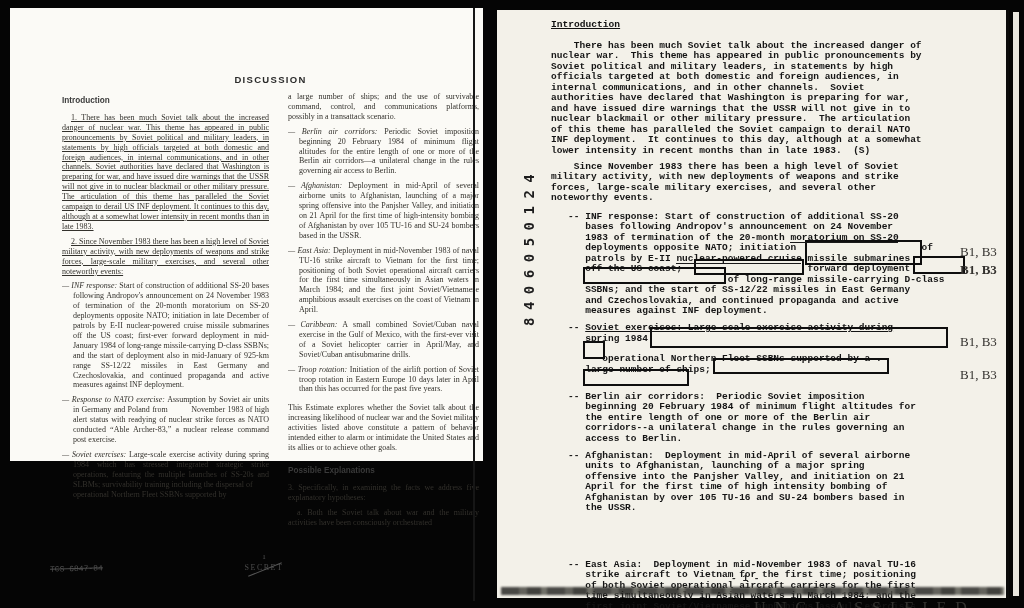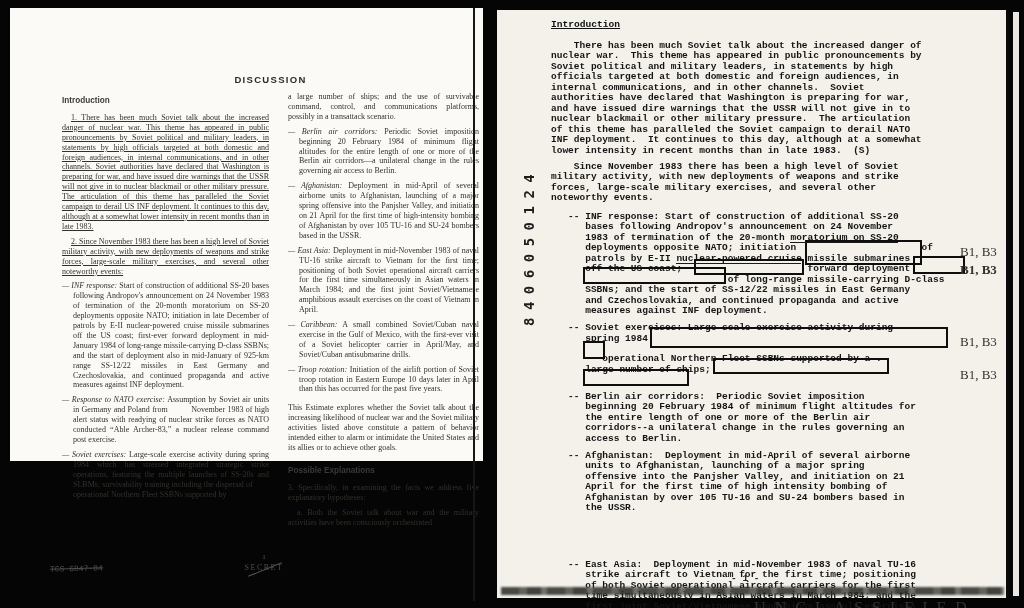--- a/index.html
+++ b/index.html
@@ -38,21 +38,21 @@
   .page-right{position:absolute;left:497px;top:10px;width:509px;height:588px;
     background:#f3f1e9;border-right:3px solid #0a0a0a;}
   .edge-strip{position:absolute;left:1013px;top:12px;width:6px;height:584px;background:#e9e7df;}
   .rp-h{position:absolute;left:54px;top:9px;font-family:"Liberation Mono",monospace;
     font-weight:700;font-size:9.6px;color:#111;text-decoration:underline;}
   .rp-pre{position:absolute;left:54px;margin:0;font-family:"Liberation Mono",monospace;
     font-weight:700;font-size:9.5px;line-height:10.45px;color:#141414;white-space:pre;}
   .rp-p1{top:31px;} .rp-p2{top:152px;} .rp-inf{top:202px;}
   .rp-exl{top:313px;} .rp-exr{top:323.5px;}
   .rp-ber{top:382px;} .rp-afg{top:441px;} .rp-east{top:506px;margin-top:44px;}
-  .ul{}
+  .ul{text-decoration:underline;}
   .redaction{position:absolute;border:2px solid #0e0e0e;background:transparent;}
   .pen-underline{position:absolute;height:1px;background:#1a1a1a;}
   .vert-id{position:absolute;left:24px;top:316px;width:162px;height:26px;
     transform:rotate(-90deg);transform-origin:0 0;
     font-family:"DejaVu Sans Mono",monospace;font-weight:700;font-size:14px;
     letter-spacing:7.5px;color:#1d1d1d;}
   .margin-note{position:absolute;left:463px;width:46px;font-family:"Liberation Serif",serif;
     font-size:13px;color:#33312e;}
   .mn-1{top:234px;} .mn-2{top:252px;font-weight:700;} .mn-3{top:324px;} .mn-4{top:357px;}
   .rp-pgnum{position:absolute;left:234px;top:563px;font-family:"Liberation Mono",monospace;

